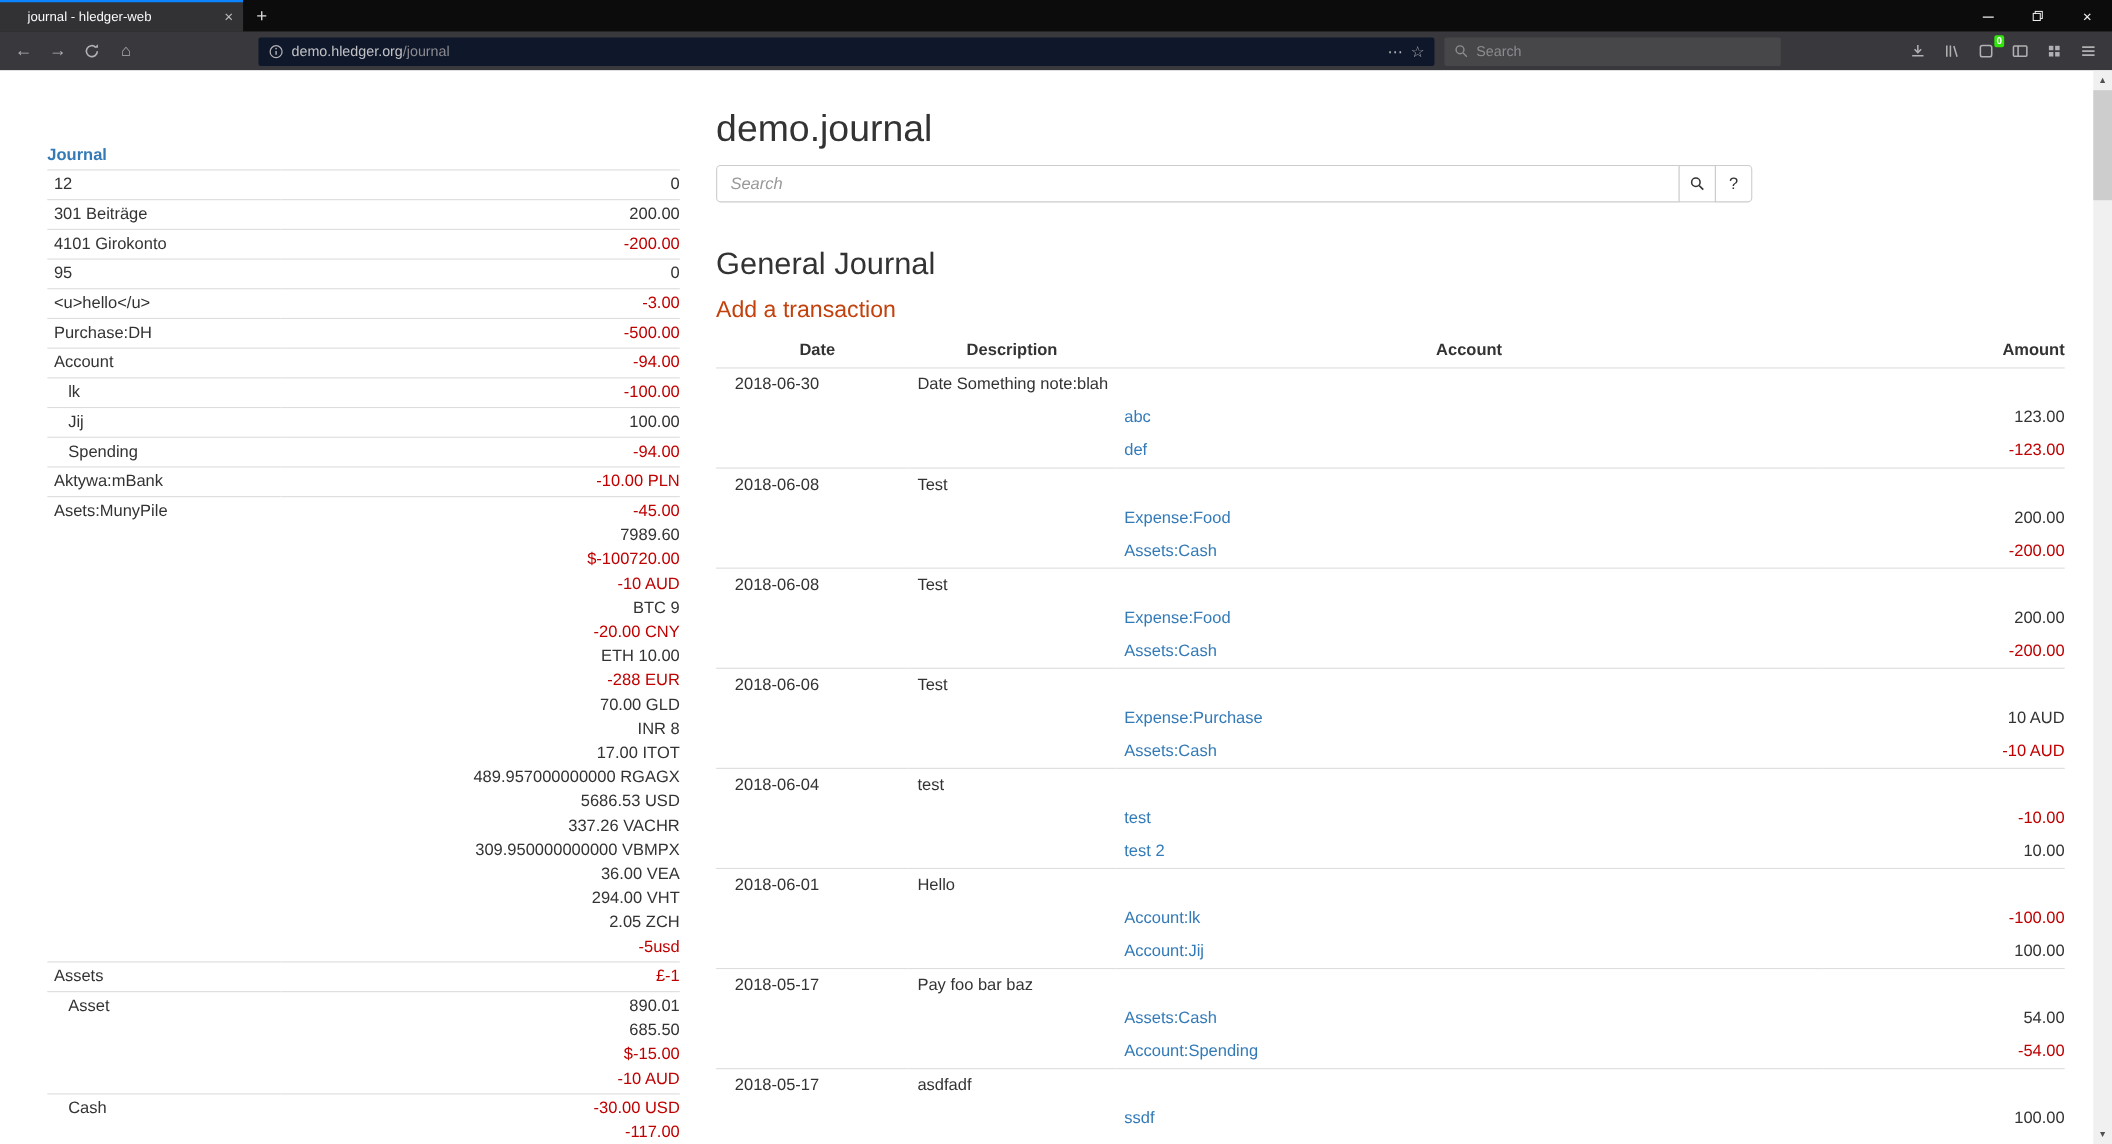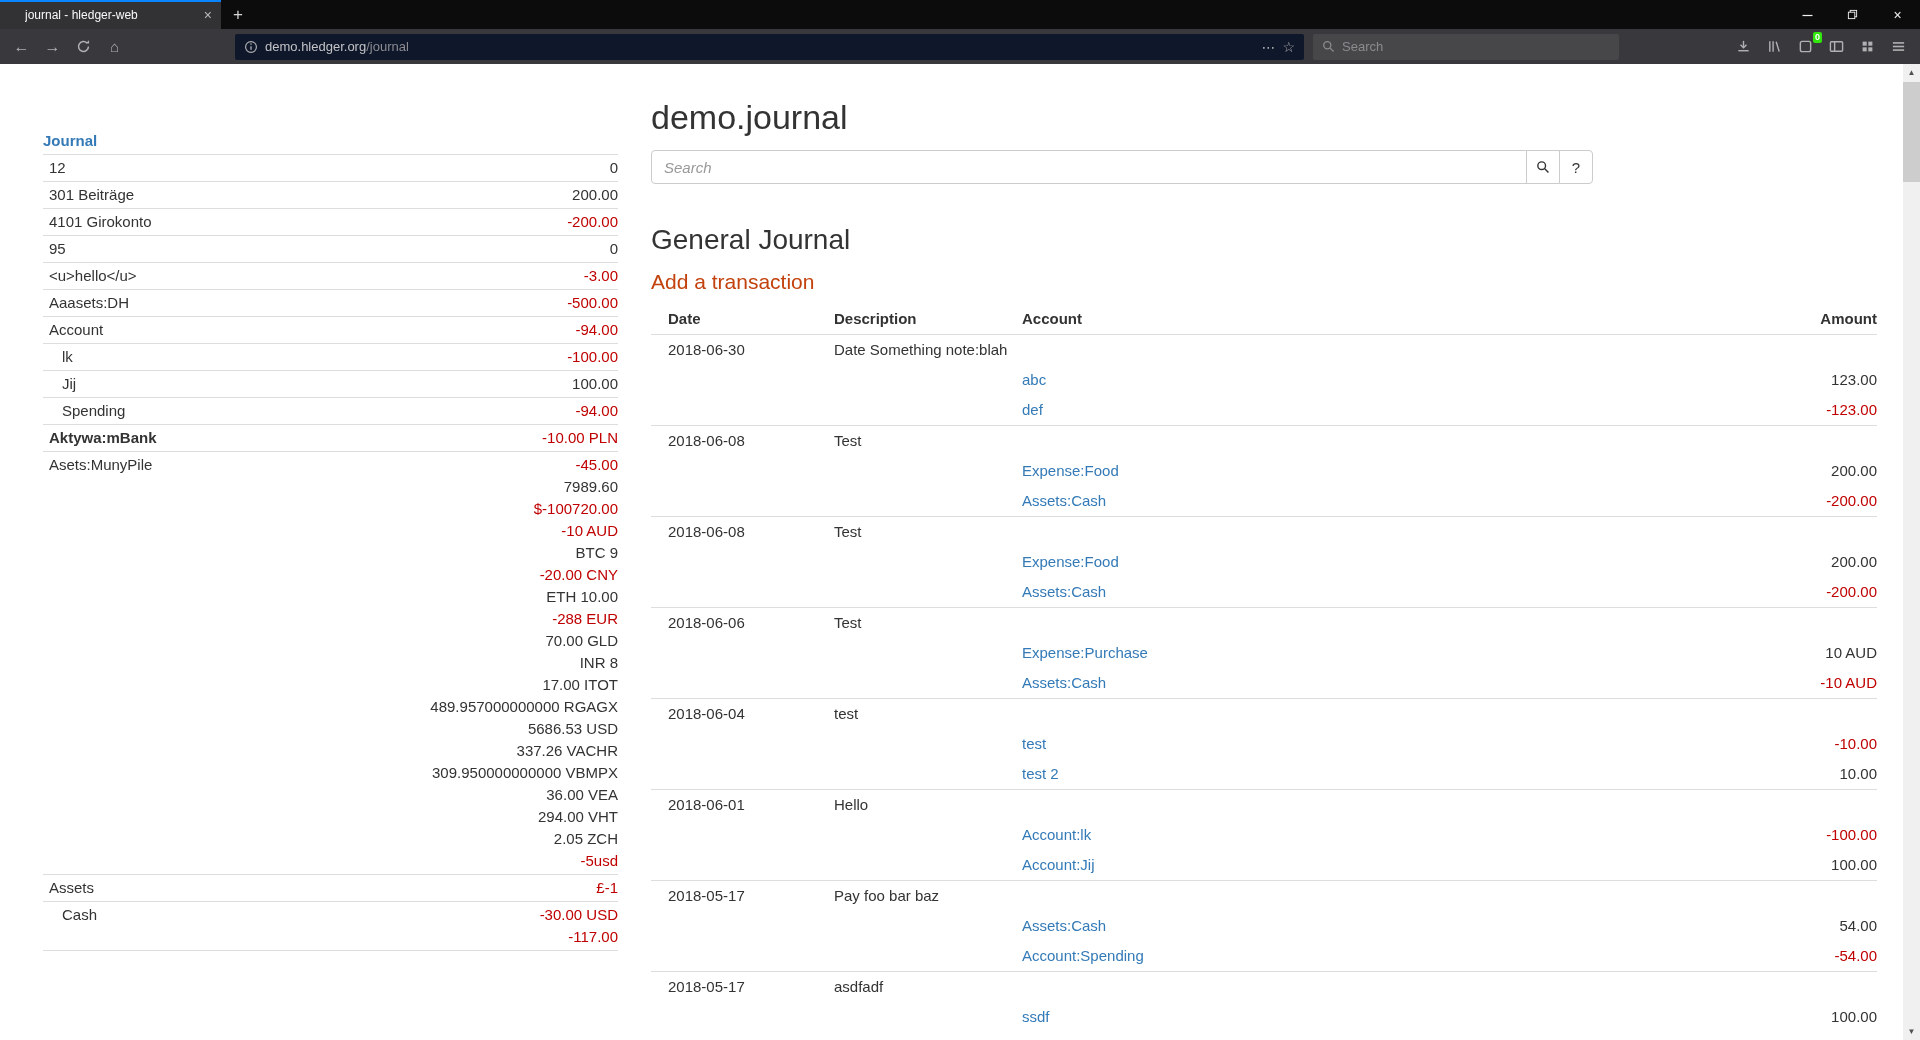--- a/index.html
+++ b/index.html
@@ -92,21 +92,21 @@
     margin-left: -1px; font-size: 15px; color: #333;
     display: flex; align-items: center; justify-content: center;
     font-family: inherit;
   }
   .btn.help { border-radius: 0 4px 4px 0; }
   .journal-heading { font-size: 28px; font-weight: 400; margin-top: 40px; color: #333; }
   .add-link { display: inline-block; margin-top: 14px; color: #c2410c; font-size: 21px; }
 
   table.journal { border-collapse: collapse; width: 100%; margin-top: 10px; font-size: 15px; }
   .journal th {
-    text-align: left; font-weight: bold; color: #333;
+    text-align: center; font-weight: bold; color: #333;
     padding: 5px 8px; border-bottom: 1px solid #ddd; line-height: 20px;
   }
   .journal td { padding: 5px 8px; line-height: 20px; vertical-align: top; }
   .journal th.h-date, .journal td.date { padding-left: 17px; white-space: nowrap; }
   .journal th.h-amount, .journal td.amount { text-align: right; padding-right: 0; }
   tbody.txn { border-top: 1px solid #ddd; }
   .journal a.acct { color: #337ab7; }
 
   
   .scrollbar {
@@ -258,21 +258,21 @@
               <div class="">0</div>
             </td>
           </tr>
           <tr>
             <td style="padding-left: 6px;"><a href="#" class="acct-link">&lt;u&gt;hello&lt;/u&gt;</a></td>
             <td class="acct-amts">
               <div class="neg">-3.00</div>
             </td>
           </tr>
           <tr>
-            <td style="padding-left: 6px;"><a href="#" class="acct-link">Aaasets:DH</a></td>
+            <td style="padding-left: 6px;"><a href="#" class="acct-link">Purchase:DH</a></td>
             <td class="acct-amts">
               <div class="neg">-500.00</div>
             </td>
           </tr>
           <tr>
             <td style="padding-left: 6px;"><a href="#" class="acct-link">Account</a></td>
             <td class="acct-amts">
               <div class="neg">-94.00</div>
             </td>
           </tr>
@@ -288,21 +288,21 @@
               <div class="">100.00</div>
             </td>
           </tr>
           <tr>
             <td style="padding-left: 19px;"><a href="#" class="acct-link">Spending</a></td>
             <td class="acct-amts">
               <div class="neg">-94.00</div>
             </td>
           </tr>
           <tr>
-            <td style="padding-left: 6px; font-weight: bold;"><a href="#" class="acct-link">Aktywa:mBank</a></td>
+            <td style="padding-left: 6px;"><a href="#" class="acct-link">Aktywa:mBank</a></td>
             <td class="acct-amts">
               <div class="neg">-10.00 PLN</div>
             </td>
           </tr>
           <tr>
             <td style="padding-left: 6px;"><a href="#" class="acct-link">Asets:MunyPile</a></td>
             <td class="acct-amts">
               <div class="neg">-45.00</div>
               <div class="">7989.60</div>
               <div class="neg">$-100720.00</div>
@@ -324,20 +324,29 @@
               <div class="neg">-5usd</div>
             </td>
           </tr>
           <tr>
             <td style="padding-left: 6px;"><a href="#" class="acct-link">Assets</a></td>
             <td class="acct-amts">
               <div class="neg">£-1</div>
             </td>
           </tr>
           <tr>
+            <td style="padding-left: 19px;"><a href="#" class="acct-link">Asset</a></td>
+            <td class="acct-amts">
+              <div class="">890.01</div>
+              <div class="">685.50</div>
+              <div class="neg">$-15.00</div>
+              <div class="neg">-10 AUD</div>
+            </td>
+          </tr>
+          <tr>
             <td style="padding-left: 19px;"><a href="#" class="acct-link">Cash</a></td>
             <td class="acct-amts">
               <div class="neg">-30.00 USD</div>
               <div class="neg">-117.00</div>
             </td>
           </tr>
         </tbody>
     </table>
   </div>
 

